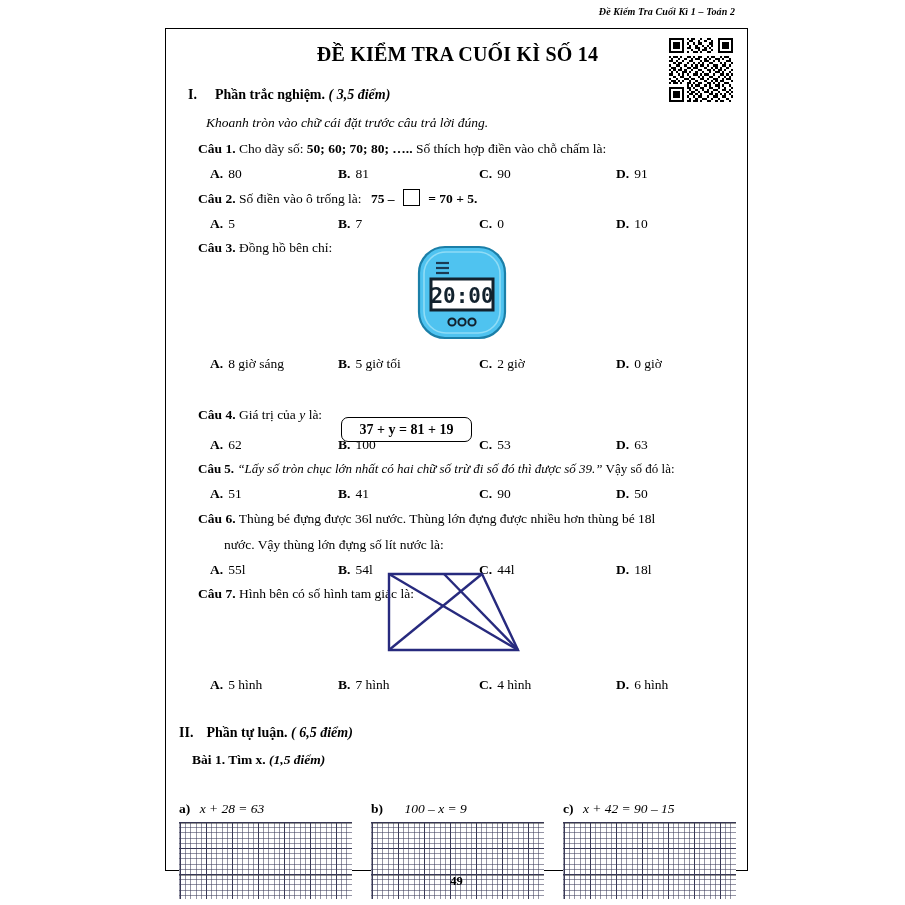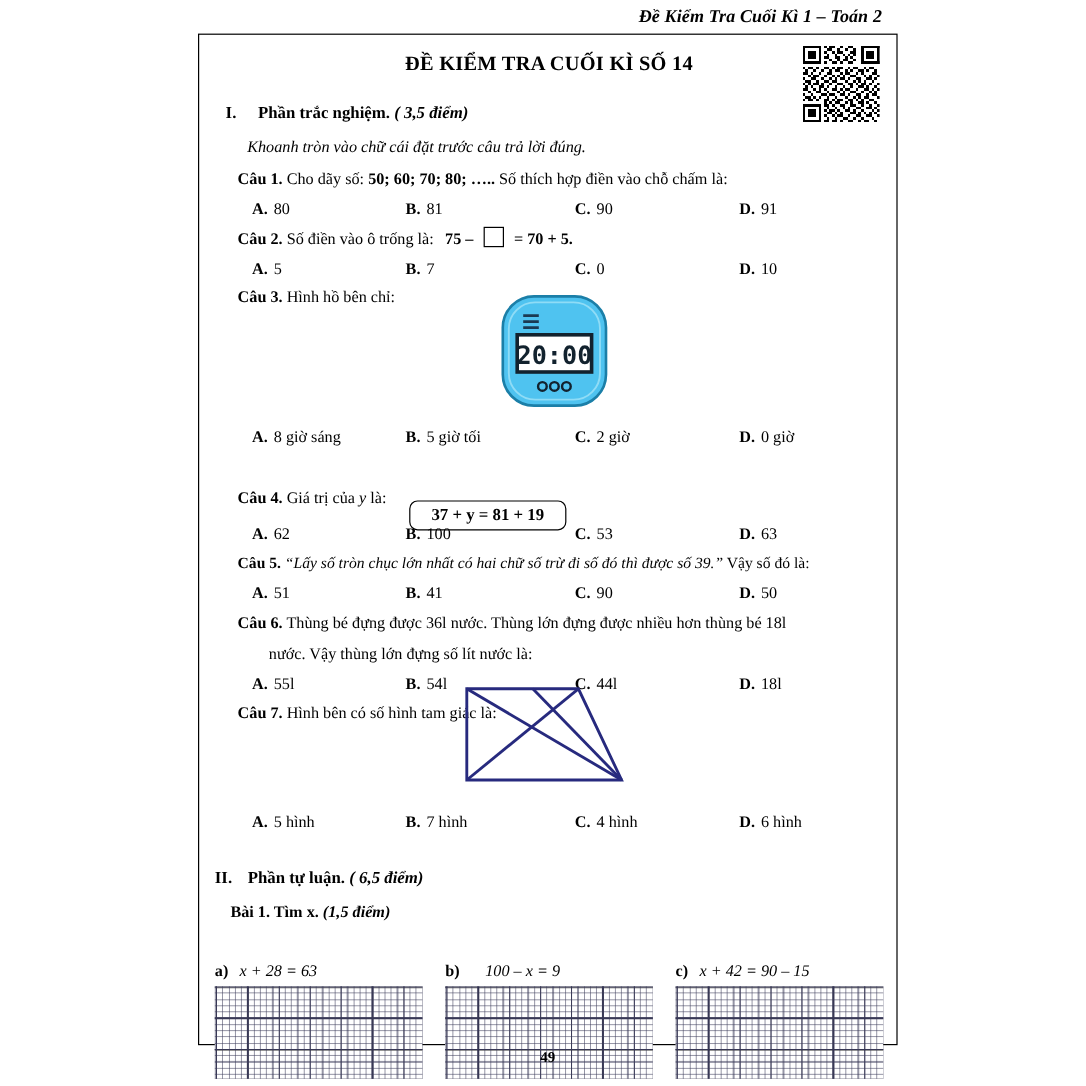--- a/index.html
+++ b/index.html
@@ -14,21 +14,21 @@
     font-family: "Liberation Serif", "DejaVu Serif", serif;
     color: #000000;
     overflow: hidden;
   }
 
   
   #running-header {
     position: absolute;
     top: 6px;
     right: 170px;
-    font-size: 15px;
+    font-size: 10px;
     font-weight: bold;
     font-style: italic;
     letter-spacing: 0.1px;
     white-space: nowrap;
   }
 
   
   #page-frame {
     position: absolute;
     left: 165px;
@@ -49,21 +49,21 @@
     font-weight: bold;
   }
 
   
   #exam-title {
     position: absolute;
     left: 0;
     top: 14px;
     width: 583px;
     text-align: center;
-    font-size: 17px;
+    font-size: 20px;
     font-weight: bold;
     letter-spacing: 0.2px;
   }
 
   
   #qr-code {
     position: absolute;
     left: 503px;
     top: 9px;
     width: 64px;
@@ -436,21 +436,21 @@
   </div>
   <div class="opt-row" style="left:0; top:187px;">
     <span class="opt optA"><span class="lbl">A.</span><span class="val">5</span></span>
     <span class="opt optB"><span class="lbl">B.</span><span class="val">7</span></span>
     <span class="opt optC"><span class="lbl">C.</span><span class="val">0</span></span>
     <span class="opt optD"><span class="lbl">D.</span><span class="val">10</span></span>
   </div>
 
   <div class="blk" style="left:32px; top:211px;">
     <span class="b">Câu 3.</span>
-    <span>Hình hồ bên chỉ:</span>
+    <span>Đồng hồ bên chỉ:</span>
   </div>
 
   <div id="clock-figure">
     <svg viewBox="0 0 92 97" width="92" height="97" aria-hidden="true">
 
       <rect x="3" y="3" width="86" height="91" rx="26" ry="26" fill="#4FC3F0" stroke="#1B7FA8" stroke-width="2.2"></rect>
 
       <rect x="8" y="8" width="76" height="81" rx="22" ry="22" fill="none" stroke="#8FDCF6" stroke-width="1.6"></rect>
 
       <g stroke="#1B3A52" stroke-width="2.2">

